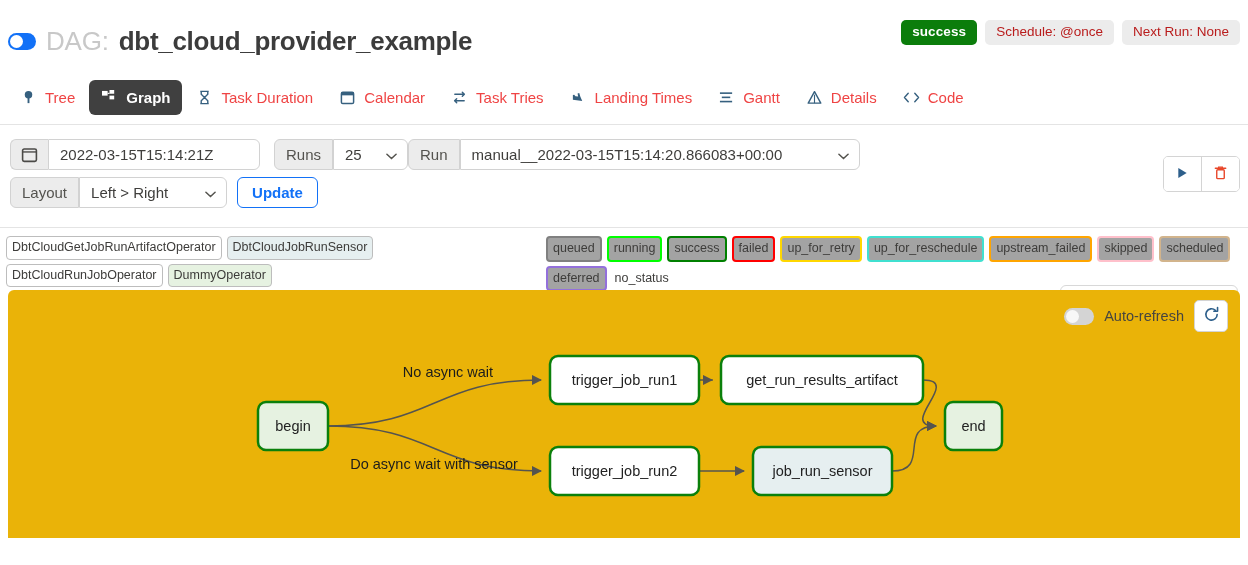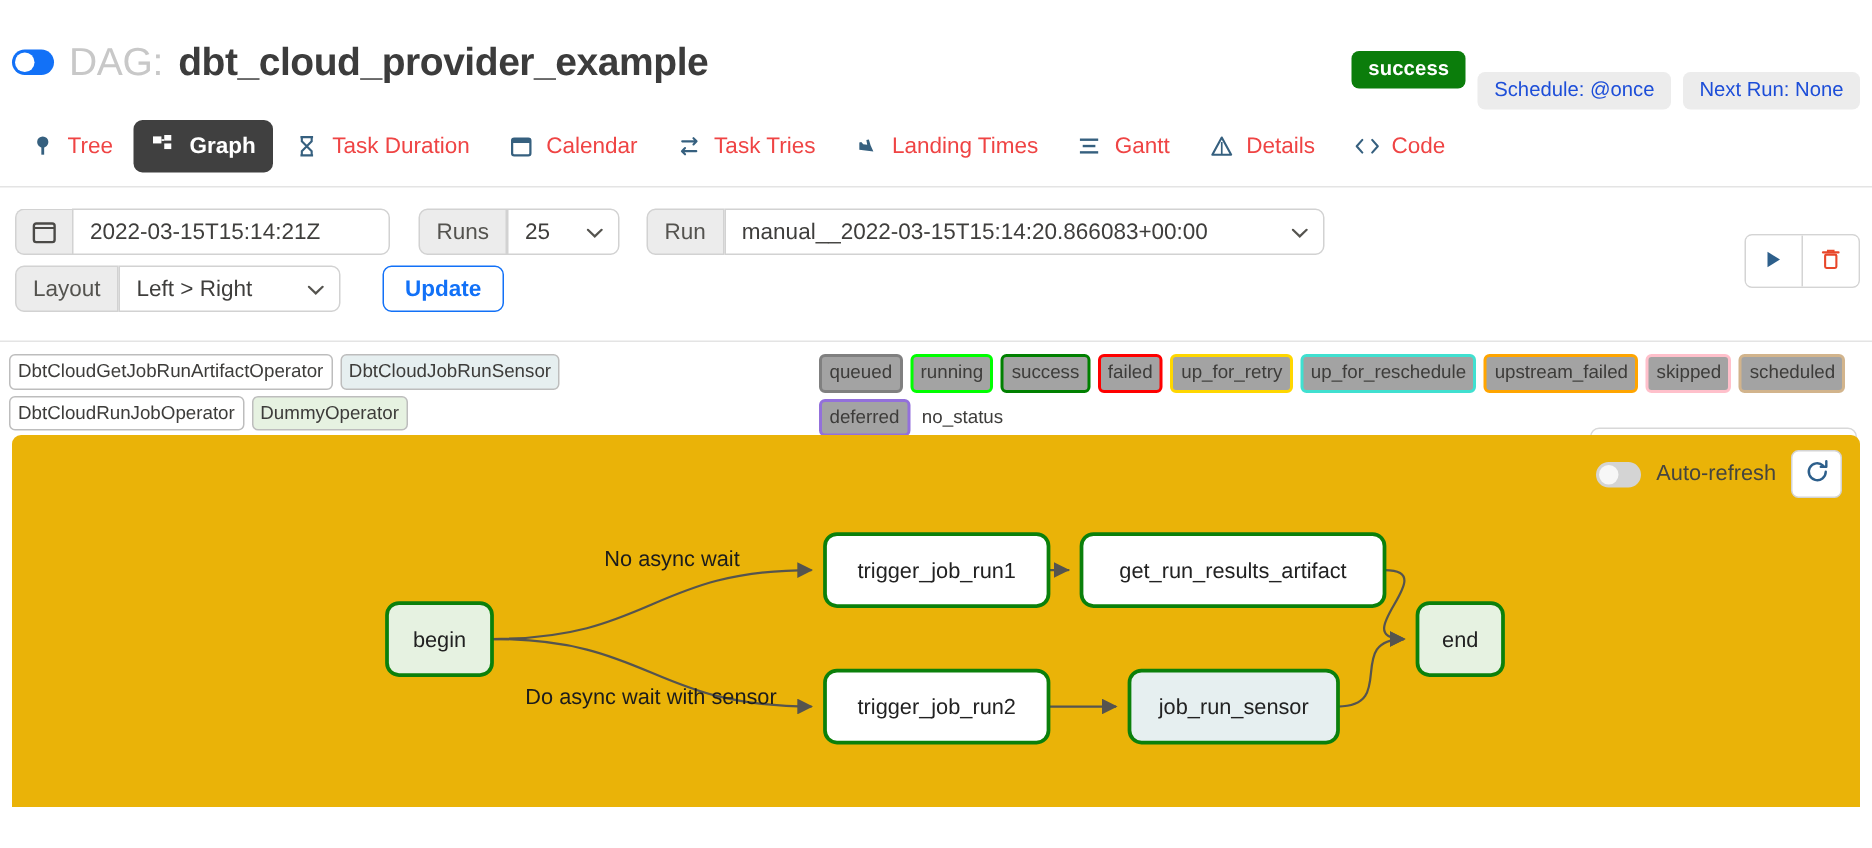--- a/index.html
+++ b/index.html
@@ -65,22 +65,21 @@
     line-height: 1;
   }
   .badge-success {
     background: #0b7d0b;
     color: #ffffff;
     font-weight: 700;
     letter-spacing: 0.1px;
   }
   .badge-gray {
     background: #ececec;
-    color: #1d4ed8;
-    margin-top: 28px;
+    color: #b91c1c;
   }
 
   
   .navbar {
     position: relative;
     height: 55px;
     border-bottom: 1px solid #e4e4e4;
     padding: 0 8px;
   }
   .tabs {
@@ -125,21 +124,21 @@
   }
   .nav-actions .sep { width: 1px; background: #d4d4d4; }
 
   
   .filterbar {
     position: relative;
     padding: 14px 10px 12px;
     border-bottom: 1px solid #e4e4e4;
     min-height: 80px;
   }
-  .fbrow { display: flex; align-items: center; gap: 18px; margin-bottom: 7px; }
+  .fbrow { display: flex; align-items: center; gap: 0; margin-bottom: 7px; }
   .grp { display: flex; align-items: stretch; }
   .addon {
     background: #ececec;
     border: 1px solid #d2d2d2;
     font-size: 15px;
     color: #54534f;
     padding: 6px 11px;
     display: flex; align-items: center;
     white-space: nowrap;
   }
@@ -385,21 +384,21 @@
   <div class="fbrow">
     <div class="grp">
       <div class="addon cal-ico r-left">
         <svg width="17" height="17" viewBox="0 0 16 16">
             <rect x="1.5" y="2.8" width="13" height="11.7" rx="1.5" fill="none" stroke="#4b4a47" stroke-width="1.5"></rect>
             <path d="M1.5 5.6h13" stroke="#4b4a47" stroke-width="1.3"></path>
           </svg>
       </div>
       <input class="ctl r-right" style="width: 212px;" value="2022-03-15T15:14:21Z">
     </div>
-    <div class="grp" style="margin-left:1px;justify-content:flex-end;">
+    <div class="grp" style="margin-left:14px;justify-content:flex-end;">
       <div class="addon r-left">Runs</div>
       <div class="ctl sel r-right" style="width:75px;">
         <span>25</span>
         <span class="chev">
           <svg width="11" height="8" viewBox="0 0 12 8">
               <path d="M1 1.5L6 6.3l5-4.8" fill="none" stroke="#55544f" stroke-width="1.6" stroke-linecap="round"></path>
             </svg>
         </span>
       </div>
     </div>

